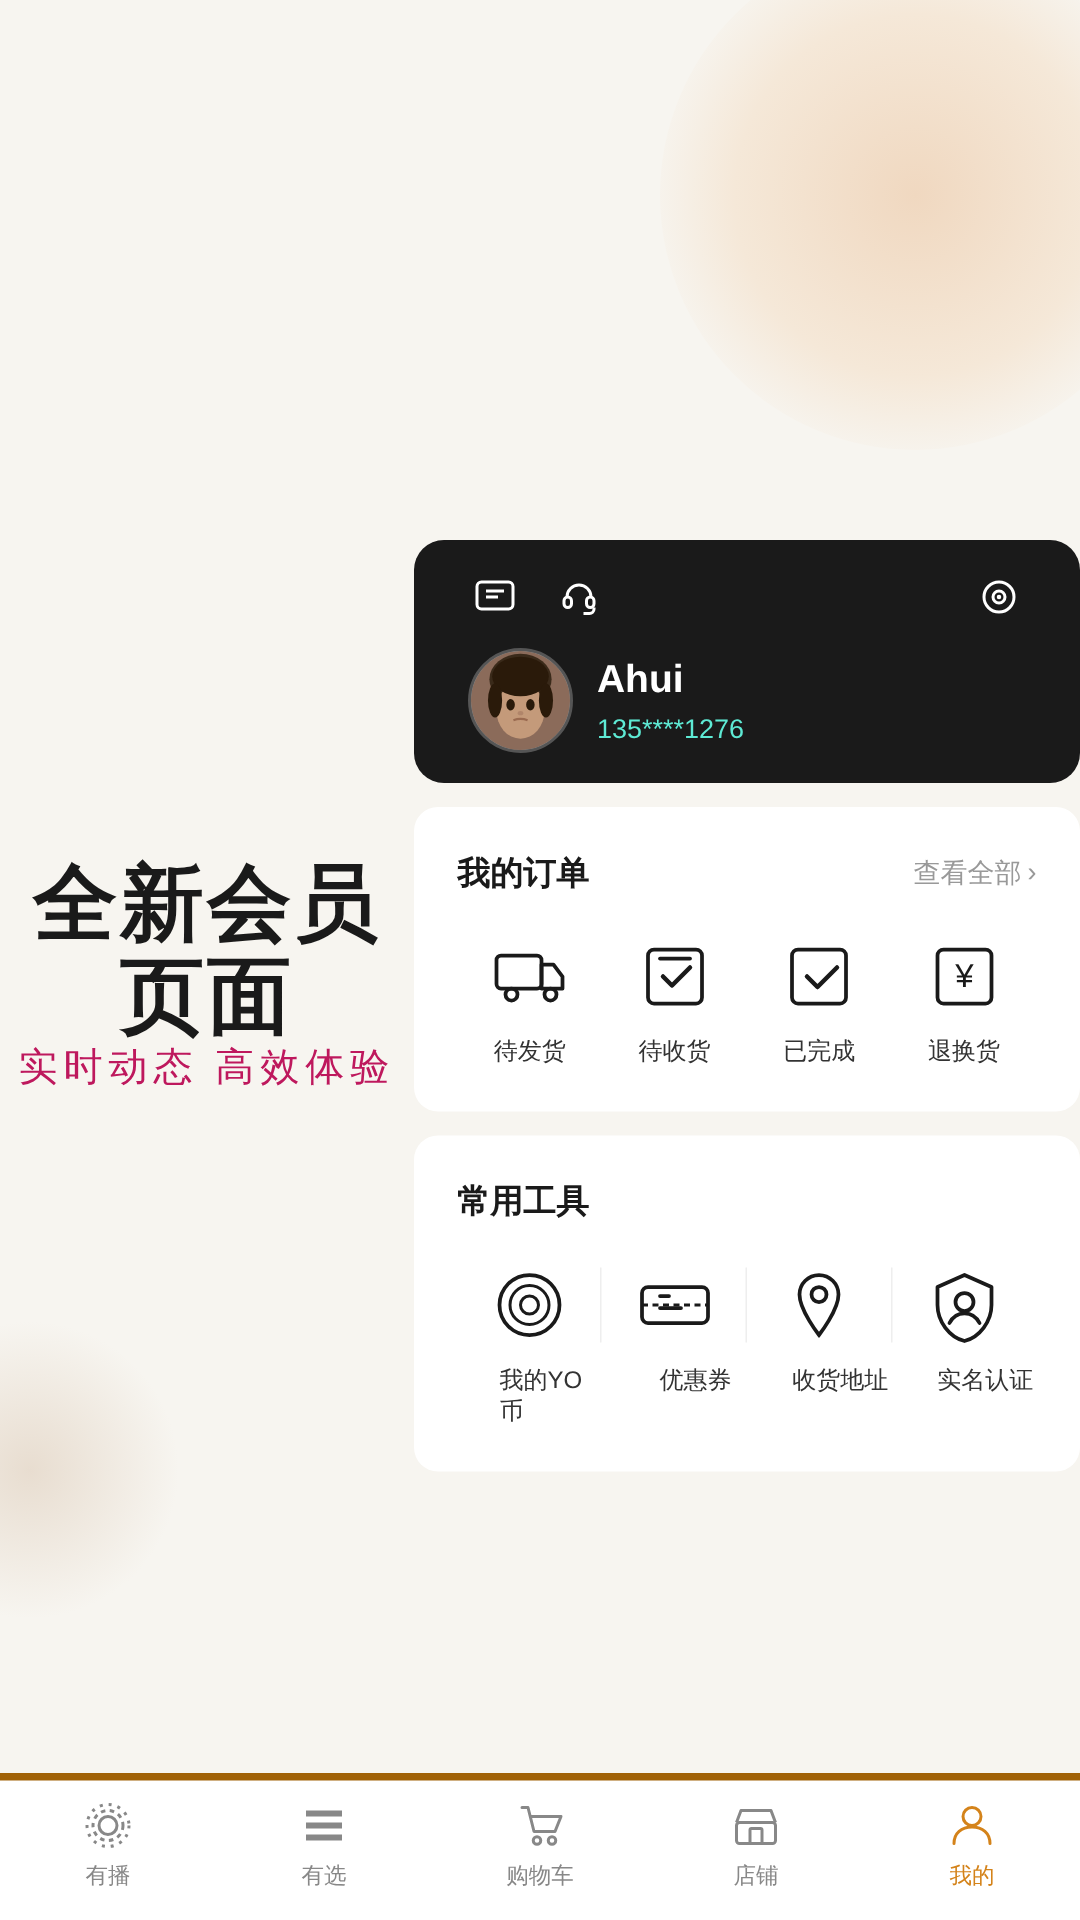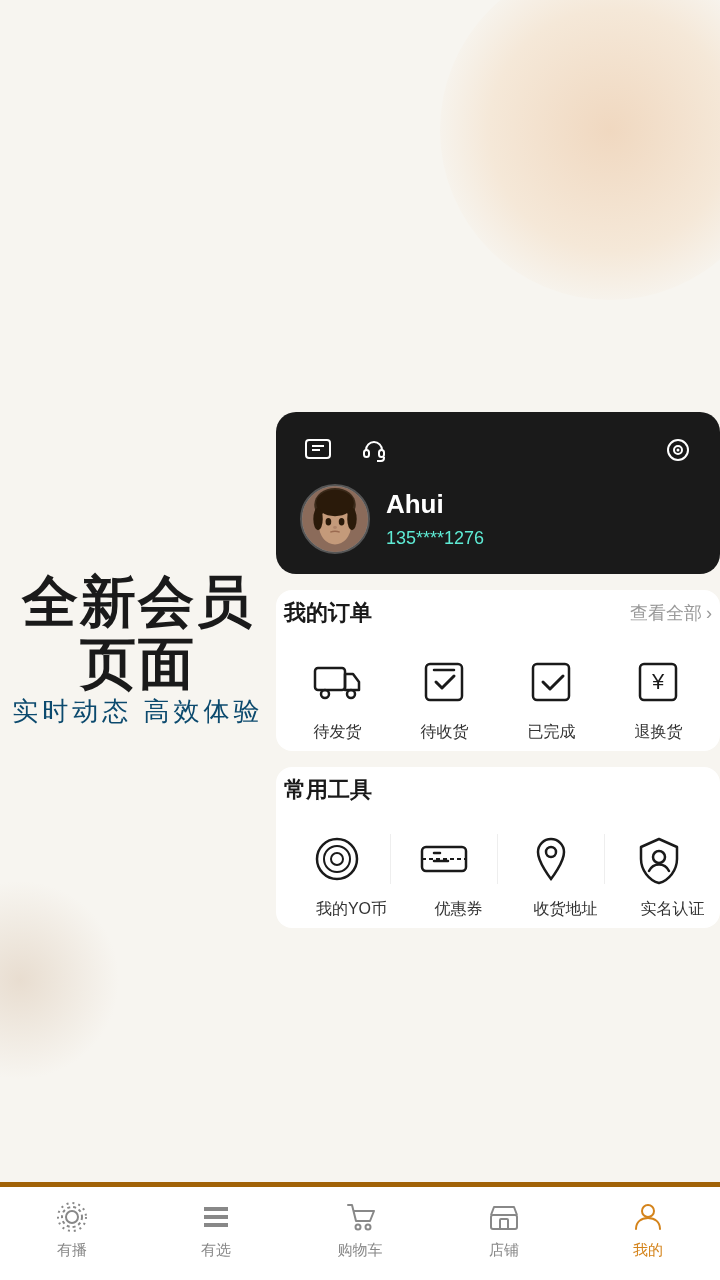--- a/index.html
+++ b/index.html
@@ -53,39 +53,39 @@
     }
     .main-title {
       font-size: 56px;
       font-weight: 900;
       color: #1a1a1a;
       letter-spacing: 2px;
       line-height: 1.1;
     }
     .sub-title {
       font-size: 26px;
-      color: #0c4a6e;
+      color: #be185d;
       margin-top: 0;
       font-weight: 400;
       letter-spacing: 4px;
     }
 
     
     .card-area {
       width: 560px;
       display: flex;
       flex-direction: column;
       gap: 16px;
     }
 
     
     .profile-card {
       background: #1a1a1a;
       border-radius: 20px;
-      padding: 20px 24px;
+      padding: 20px 36px;
       color: white;
       position: relative;
     }
     .profile-top-icons {
       display: flex;
       justify-content: space-between;
       align-items: center;
       margin-bottom: 16px;
     }
     .profile-top-left-icons {
@@ -131,21 +131,21 @@
     .profile-text .phone {
       font-size: 18px;
       color: #5eead4;
       margin-top: 8px;
     }
 
     
     .info-card {
       background: white;
       border-radius: 16px;
-      padding: 8px;
+      padding: 29px;
     }
     .card-header {
       display: flex;
       justify-content: space-between;
       align-items: center;
       margin-bottom: 24px;
     }
     .card-title {
       font-size: 22px;
       font-weight: 700;

